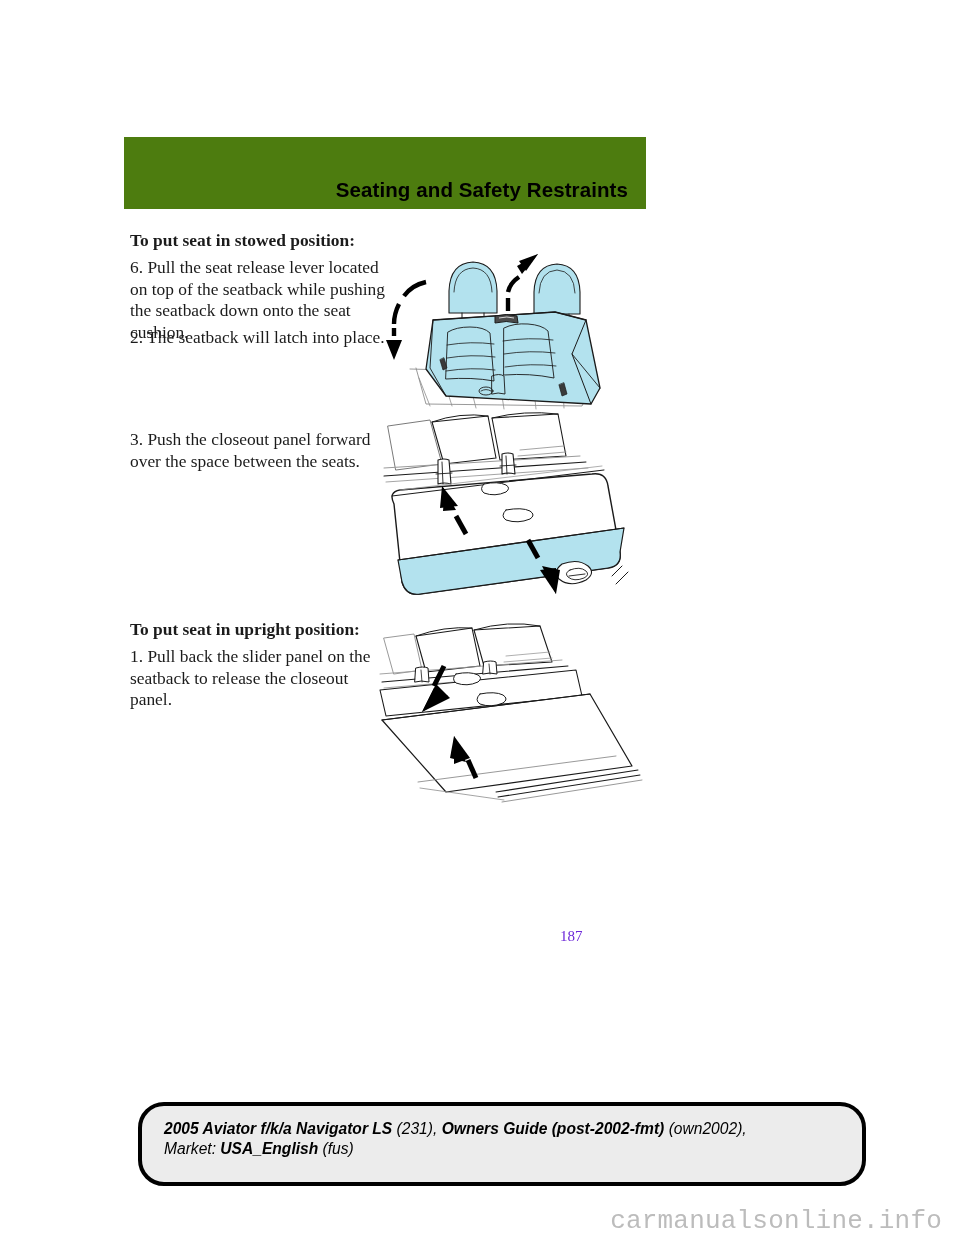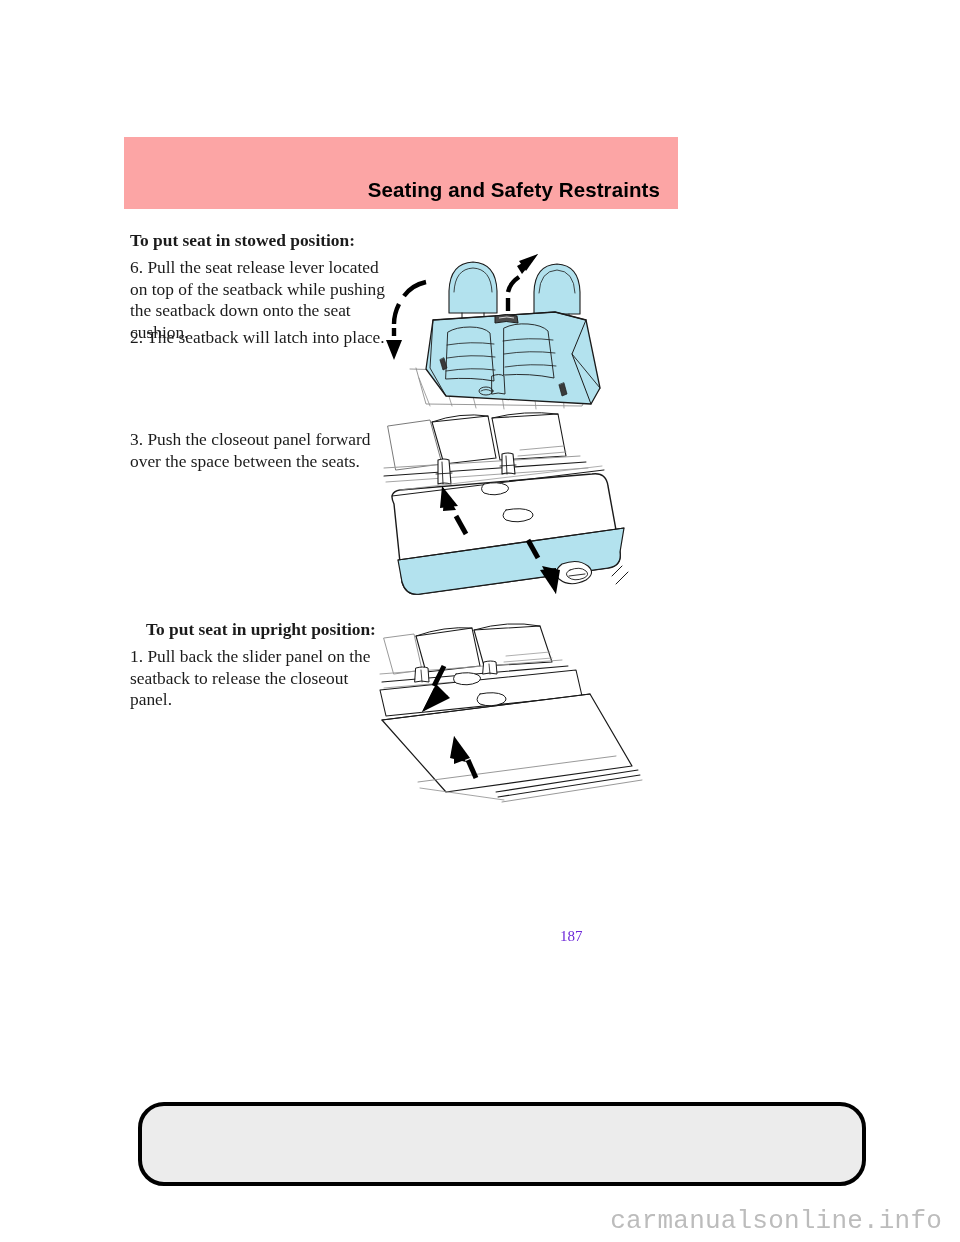--- a/index.html
+++ b/index.html
@@ -15,25 +15,24 @@
     overflow: hidden;
   }
 
   
   .header-band {
     position: absolute;
     left: 124px;
     top: 137px;
     width: 522px;
     height: 72px;
-    background: #fca5a5;
+    background: #4d7c0f;
     display: flex;
     align-items: flex-end;
     justify-content: flex-end;
-    padding-left: 32px;
   }
   .header-title {
     font-family: "Liberation Sans", sans-serif;
     font-weight: bold;
     font-size: 20.5px;
     color: #000;
     letter-spacing: 0.1px;
     padding: 0 18px 7px 0;
     white-space: nowrap;
   }
@@ -51,21 +50,21 @@
     margin: 8px;
   }
   .para.heading {
     font-weight: bold;
   }
 
   #block-stow-head { top: 222px; }
   #block-stow-1    { top: 249px; }
   #block-stow-2    { top: 319px; }
   #block-stow-3    { top: 421px; }
-  #block-up-head   { top: 611px; text-align: center; }
+  #block-up-head   { top: 611px; }
   #block-up-1      { top: 638px; }
 
   
   .figure {
     position: absolute;
   }
   #fig-stowed   { left: 386px; top: 228px;  width: 260px; height: 186px; }
   #fig-closeout { left: 380px; top: 412px;  width: 266px; height: 190px; }
   #fig-upright  { left: 376px; top: 616px;  width: 270px; height: 192px; }
   .figure svg { display: block; width: 100%; height: 100%; }
@@ -304,15 +303,17 @@
       <path d="M100 162 L92 144" fill="none" stroke="#000" stroke-width="5" stroke-linecap="butt"></path>
       <path d="M78 120 L94 142 L78 148 Z" fill="#000"></path>
       <path d="M78 120 L90 146 L74 142 Z" fill="#000"></path>
     </g>
   </svg>
 </div>
 
 <div class="page-number">187</div>
 
 <div class="review-box">
+  <div class="review-line"><span class="b">2005 Aviator f/k/a Navigator LS</span><span class="r"> (231), </span><span class="b">Owners Guide (post-2002-fmt)</span><span class="r"> (own2002),</span></div>
+  <div class="review-line"><span class="r">Market:</span><span class="b"> USA_English</span><span class="r"> (fus)</span></div>
 </div>
 
 <div class="watermark">carmanualsonline.info</div>
 
 </body></html>

